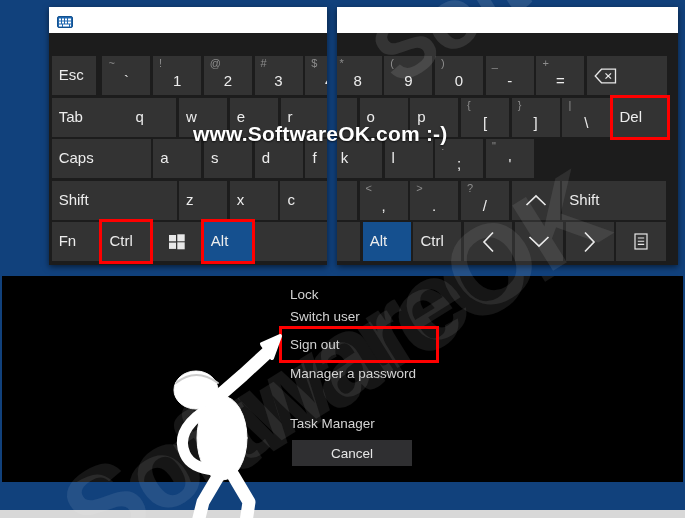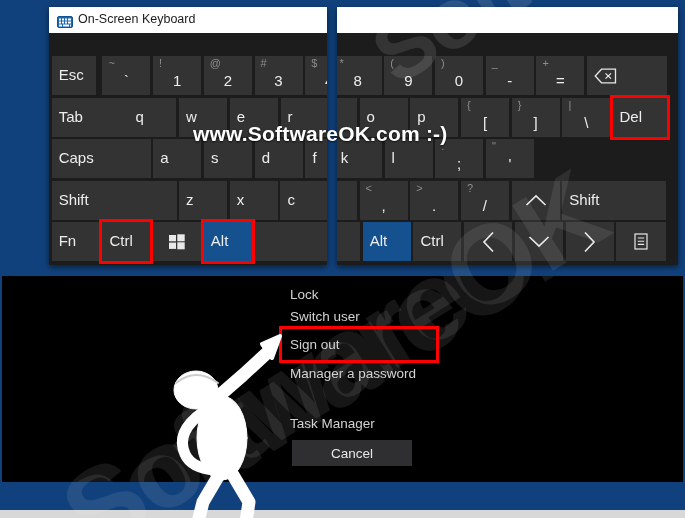--- a/index.html
+++ b/index.html
@@ -85,21 +85,20 @@
             <rect x="2" y="5.5" width="2" height="2"></rect>
               <rect x="5" y="5.5" width="2" height="2"></rect>
             <rect x="8" y="5.5" width="2" height="2"></rect>
               <rect x="11" y="5.5" width="3" height="2"></rect>
             <rect x="2" y="8.5" width="3" height="2"></rect>
               <rect x="6" y="8.5" width="6" height="2"></rect>
             <rect x="13" y="8.5" width="1" height="2"></rect>
           </g>
         </svg>
       </span>
-      <span class="tb-title">On-Screen Keyboard</span>
     </div>
     <div class="kb-body">
         <div class="key" style="left: 2.7px; top: 23px; width: 44px; height: 39px;">
           <span class="lbl">Esc</span>
         </div>
         <div class="key dual" style="left: 53.4px; top: 23px; width: 48px; height: 39px;">
           <span class="sub">~</span>
           <span class="lbl">`</span>
         </div>
         <div class="key dual" style="left: 104.1px; top: 23px; width: 48px; height: 39px;">

